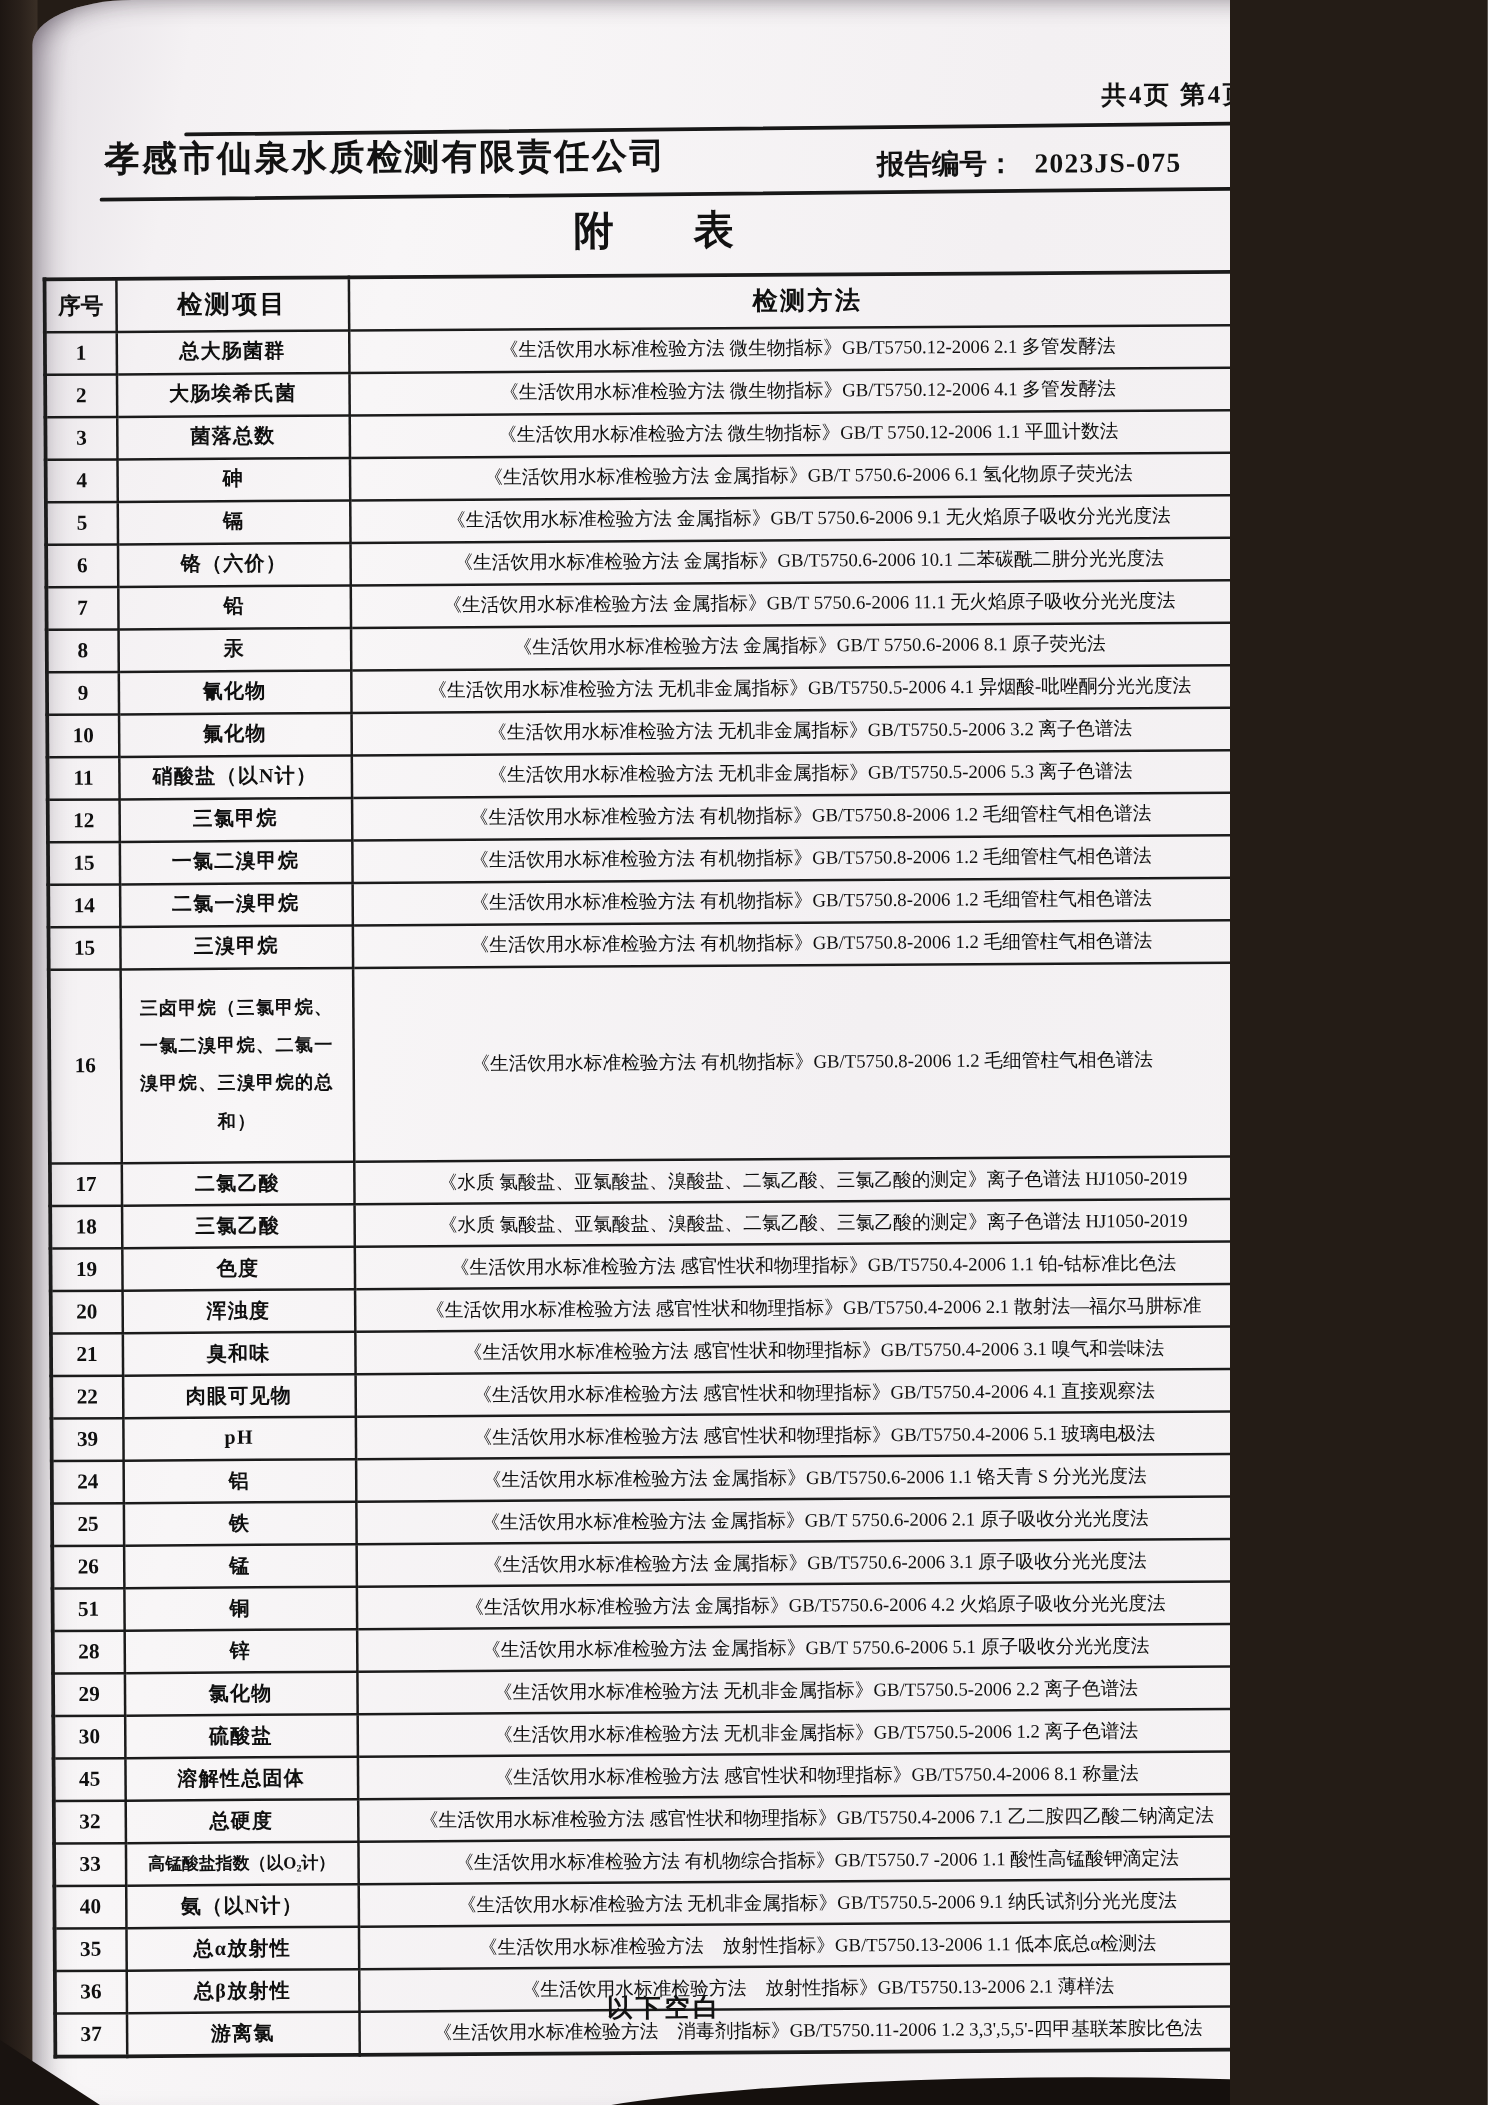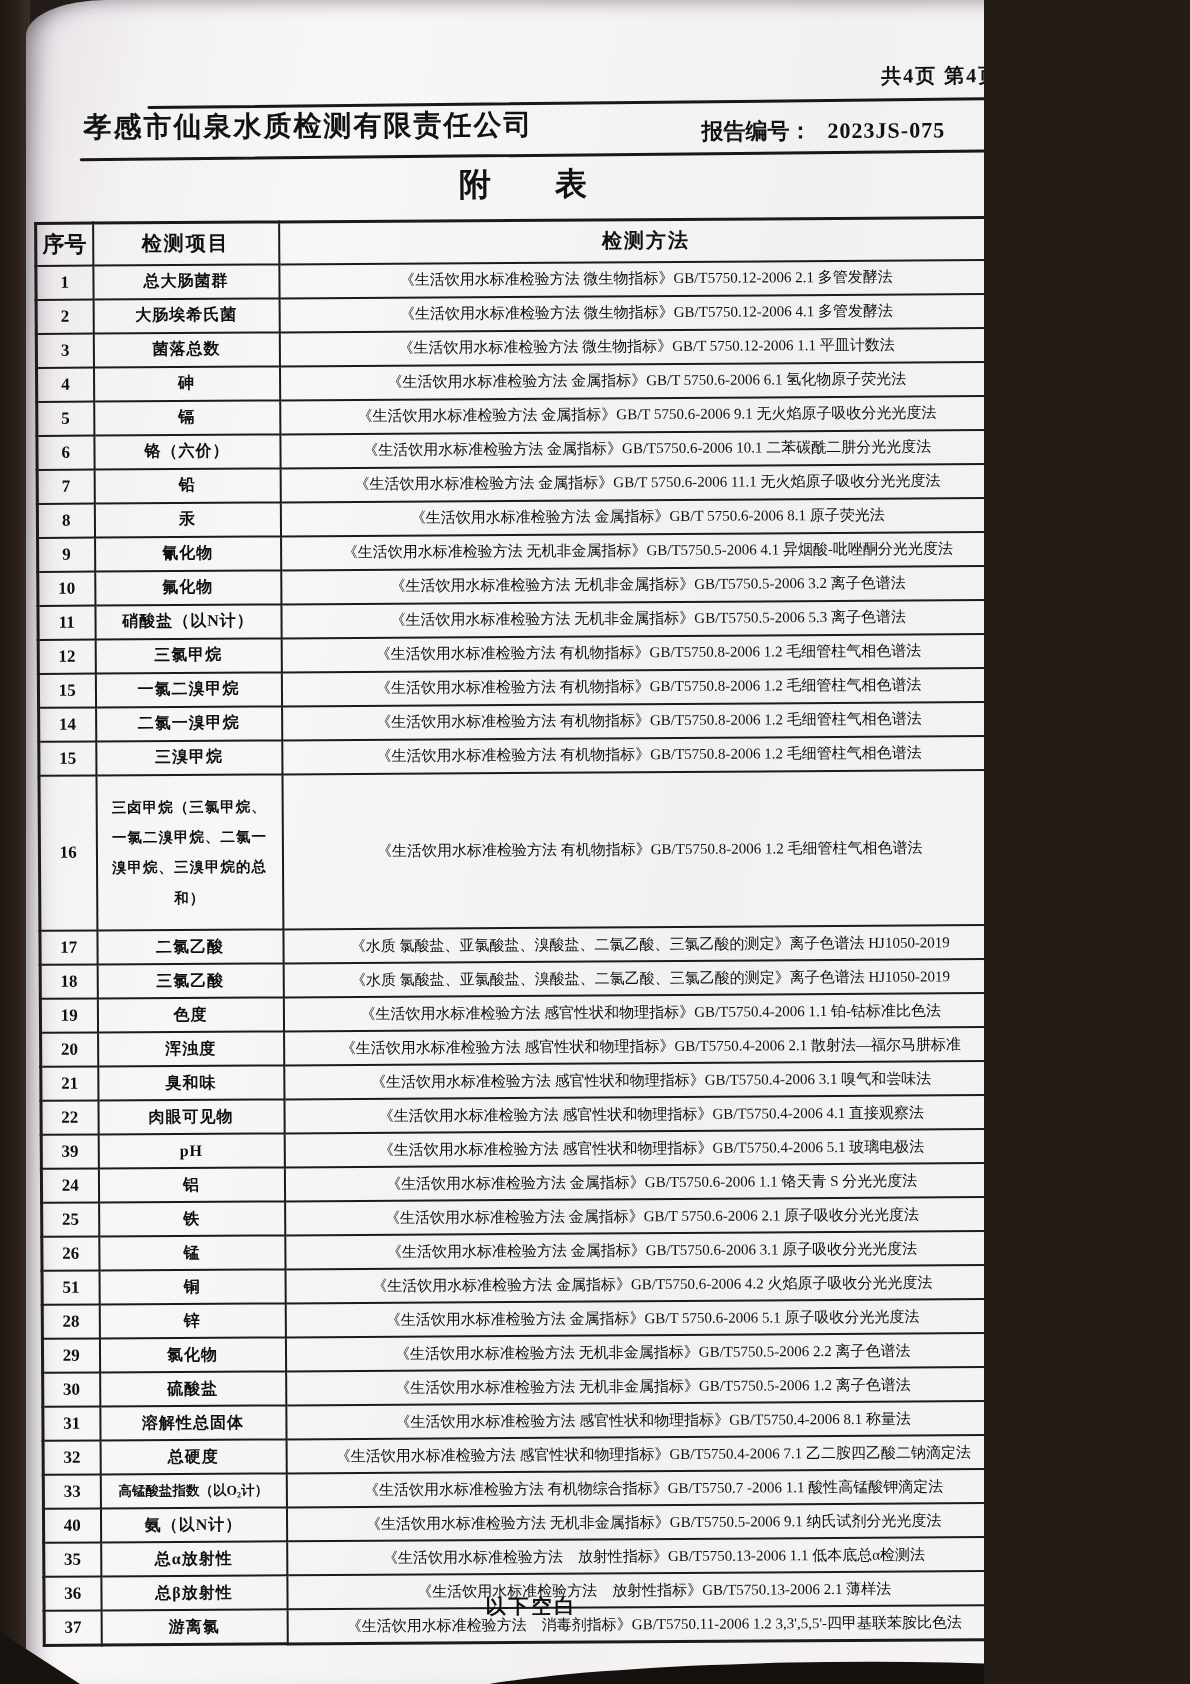--- a/index.html
+++ b/index.html
@@ -37,21 +37,21 @@
   }
   table.methods th,table.methods td{
     border:2px solid #1b1b1b;
     padding:0 4px;overflow:hidden;
     text-align:center;vertical-align:middle;
     color:#101010;
   }
   col.no{width:57px;} col.item{width:186px;} col.method{width:735px;}
   thead tr{height:42px;}
   thead th{font-size:20px;font-weight:bold;letter-spacing:2px;}
-  thead th.c-no{font-size:22px;letter-spacing:0;}
+  thead th.c-no{font-size:18px;letter-spacing:0;}
   tbody tr{height:34px;}
   tbody td.c-no{font-size:17px;font-weight:bold;}
   tbody td.c-item{font-size:16px;font-weight:bold;letter-spacing:1px;white-space:nowrap;}
   tbody td.c-item.sm{font-size:13.5px;letter-spacing:0;}
   tbody td.c-method{font-size:15px;white-space:nowrap;}
   tbody tr.tall{height:100px;}
   tbody tr.tall td.c-item{white-space:normal;font-size:14.5px;line-height:2.1;padding:16px 8px;}
 
   .footer-note{position:absolute;left:8px;top:1592px;width:978px;text-align:center;font-size:20px;font-weight:bold;letter-spacing:3px;}
 
@@ -258,21 +258,21 @@
     <td class="c-no">29</td>
     <td class="c-item">氯化物</td>
     <td class="c-method">《生活饮用水标准检验方法 无机非金属指标》GB/T5750.5-2006 2.2 离子色谱法</td>
   </tr>
             <tr>
     <td class="c-no">30</td>
     <td class="c-item">硫酸盐</td>
     <td class="c-method">《生活饮用水标准检验方法 无机非金属指标》GB/T5750.5-2006 1.2 离子色谱法</td>
   </tr>
             <tr>
-    <td class="c-no">31</td>
+    <td class="c-no">45</td>
     <td class="c-item">溶解性总固体</td>
     <td class="c-method">《生活饮用水标准检验方法 感官性状和物理指标》GB/T5750.4-2006 8.1 称量法</td>
   </tr>
             <tr>
     <td class="c-no">32</td>
     <td class="c-item">总硬度</td>
     <td class="c-method">《生活饮用水标准检验方法 感官性状和物理指标》GB/T5750.4-2006 7.1 乙二胺四乙酸二钠滴定法</td>
   </tr>
             <tr>
     <td class="c-no">33</td>

